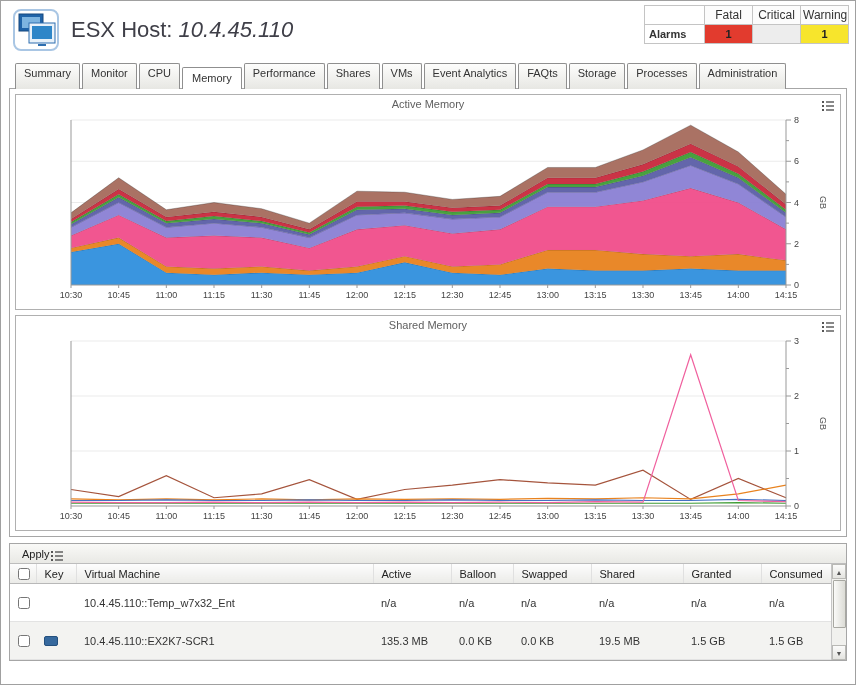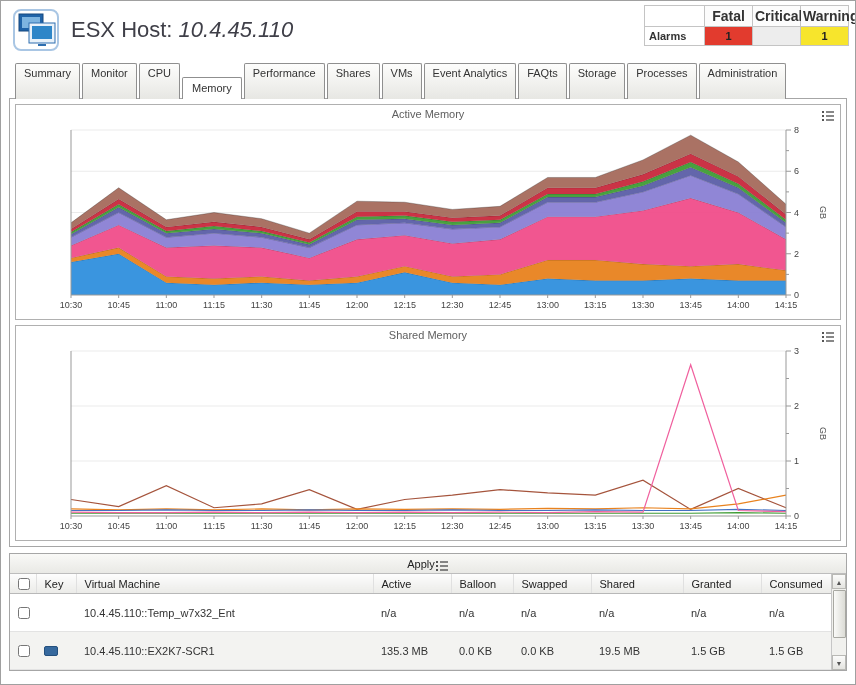--- a/index.html
+++ b/index.html
@@ -7,41 +7,41 @@
   .app { width: 856px; height: 685px; border: 1px solid #a0a0a0; background: #fff; position: relative; overflow: hidden; }
 
   
   .header { height: 62px; position: relative; }
   .host-icon { position: absolute; left: 12px; top: 8px; }
   .page-title { position: absolute; left: 70px; top: 16px; font-size: 22px; color: #3f3f48; }
   .page-title .host { font-style: italic; }
 
   
   .alarms { position: absolute; top: 4px; right: 6px; display: grid; grid-template-columns: 60px 48px 48px 48px; border-left: 1px solid #c4c4c4; border-top: 1px solid #c4c4c4; background: #fff; }
-  .alarms > div { border-right: 1px solid #c4c4c4; border-bottom: 1px solid #c4c4c4; font-size: 14px; color: #333; text-align: center; padding: 2px 2px; background: #fcfcfc; font-weight: bold; }
+  .alarms > div { border-right: 1px solid #c4c4c4; border-bottom: 1px solid #c4c4c4; font-size: 12px; color: #333; text-align: center; padding: 2px 2px; background: #fcfcfc; }
   .alarms .corner { background: #fff; border-top: none; border-left: none; }
   .alarms .alabel { font-weight: bold; font-size: 11px; text-align: left; padding: 3px 4px; background: #fff; }
   .alarms .count { font-size: 11px; font-weight: bold; color: #222; padding: 3px 2px; }
 
   
   .tabs { display: flex; align-items: flex-end; margin: 0 8px -1px 8px; padding-left: 6px; position: relative; z-index: 3; }
-  .tab { font-size: 11px; color: #333; padding: 3px 8px 20px; margin-right: 2px; border: 1px solid #8f8f8f; border-bottom: none; border-radius: 2px 2px 0 0; background: linear-gradient(#fdfdfc, #e7e7e3); cursor: default; white-space: nowrap; }
+  .tab { font-size: 11px; color: #333; padding: 3px 8px 10px; margin-right: 2px; border: 1px solid #8f8f8f; border-bottom: none; border-radius: 2px 2px 0 0; background: linear-gradient(#fdfdfc, #e7e7e3); cursor: default; white-space: nowrap; }
   .tab.active { background: #fff; padding: 4px 9px 5px; position: relative; z-index: 4; }
 
   
   .content { margin: 0 8px; border: 1px solid #a6a6a6; padding: 5px; background: #fff; position: relative; z-index: 1; }
   .chart-panel { border: 1px solid #b0b0b0; margin-bottom: 5px; position: relative; background: #fff; }
   .chart-panel:last-child { margin-bottom: 0; }
   .chart-title { text-align: center; font-size: 11px; color: #606060; padding-top: 3px; height: 17px; }
   .customizer { position: absolute; top: 3px; right: 5px; width: 14px; height: 12px; cursor: pointer; }
   svg text { font-family: "Liberation Sans", sans-serif; }
 
   
   .table-panel { margin: 6px 8px 0 8px; border: 1px solid #a6a6a6; background: #fff; }
-  .apply-bar { height: 20px; display: flex; align-items: center; justify-content: center; padding: 0 22px; background: linear-gradient(#f9f9f7, #e9e9e5); border-bottom: 1px solid #bdbdbd; }
+  .apply-bar { height: 20px; display: flex; align-items: center; justify-content: flex-start; padding: 0 12px; background: linear-gradient(#f9f9f7, #e9e9e5); border-bottom: 1px solid #bdbdbd; }
   .apply-bar .apply { font-size: 11px; color: #222; cursor: pointer; }
   .apply-bar .customizer { position: static; }
   .table-wrap { position: relative; }
   table.vm { border-collapse: collapse; width: 831px; table-layout: fixed; }
   table.vm th { font-size: 11px; font-weight: normal; color: #222; text-align: left; padding: 3px 8px; background: linear-gradient(#fdfdfd, #ebebe8); border-bottom: 1px solid #b8b8b8; border-right: 1px solid #e0e0e0; height: 19px; white-space: nowrap; overflow: hidden; }
   table.vm th.num, table.vm td.num { }
   table.vm td { font-size: 11px; color: #333; padding: 4px 8px; border-bottom: 1px solid #e3e3e3; height: 38px; white-space: nowrap; overflow: hidden; }
   table.vm tr.alt td { background: #f3f3f1; }
   table.vm input[type=checkbox] { width: 12px; height: 12px; vertical-align: middle; }
   .swatch { width: 14px; height: 10px; border-radius: 2px; border: 1px solid #24507e; }

